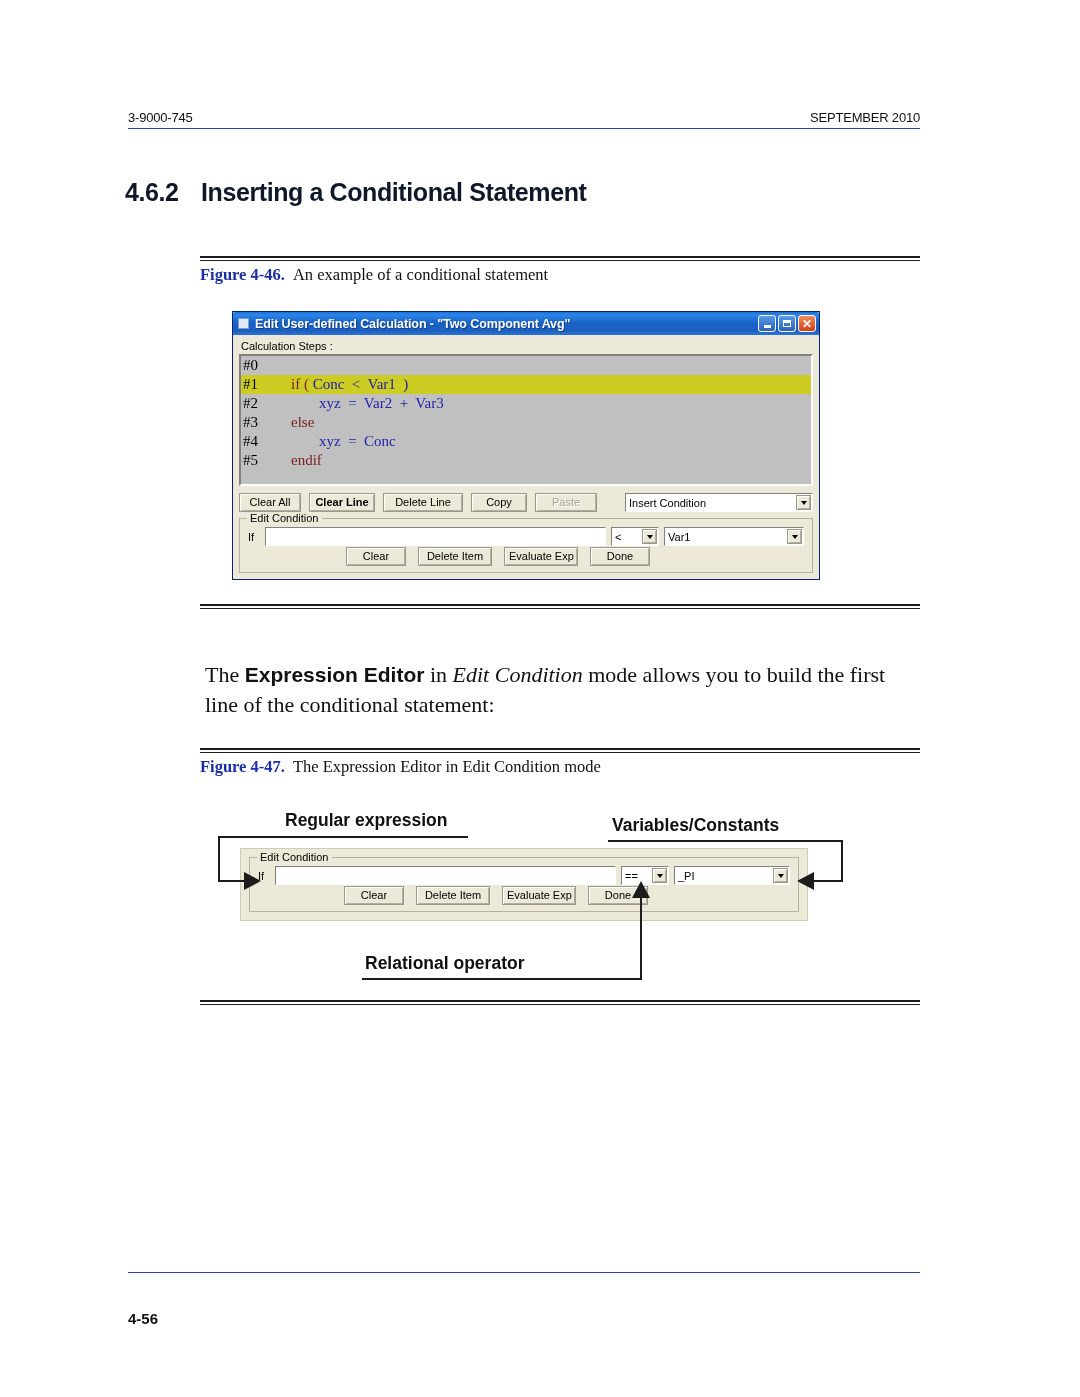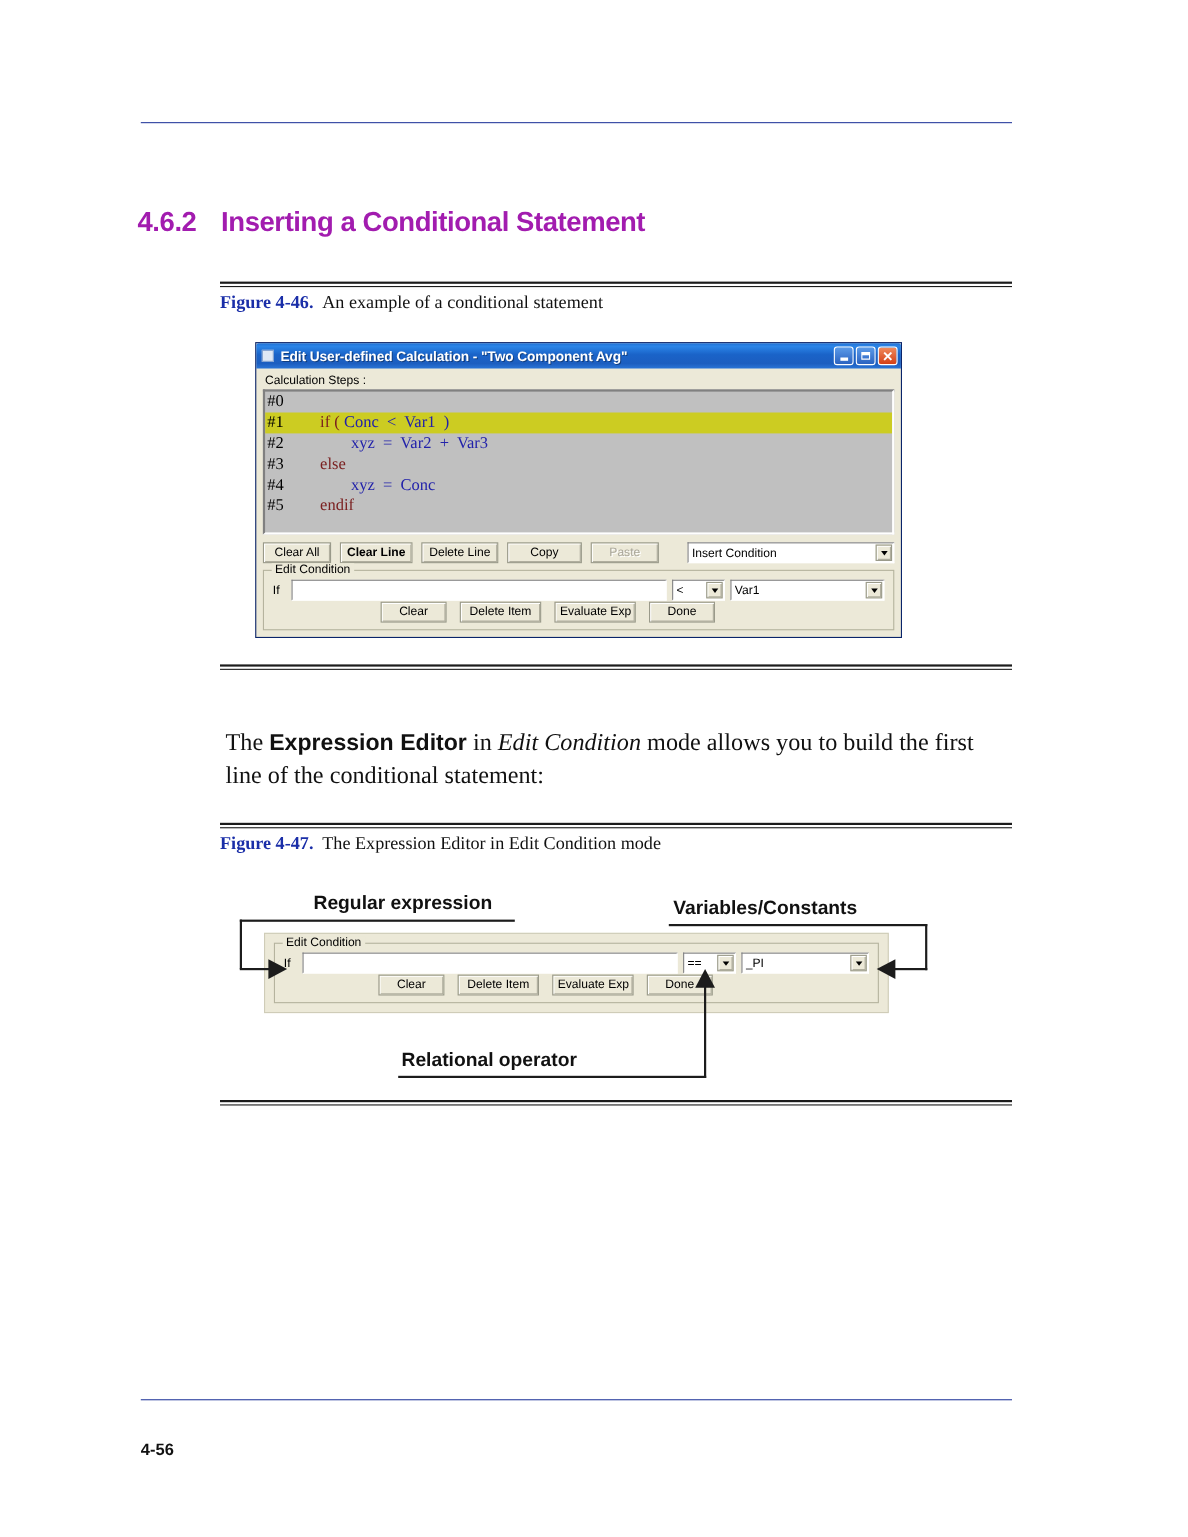--- a/index.html
+++ b/index.html
@@ -21,23 +21,23 @@
     font-weight:bold; font-size:15.5px; color:#1a2ea8; letter-spacing:-0.2px;
   }
   .hdr-left-sub, .hdr-right-sub {
     font-family:"Liberation Sans", sans-serif;
     font-size:13px; color:#111; letter-spacing:-0.2px; margin-top:2px;
   }
   .hdr-rule { margin-top:3px; border-top:1.6px solid #2b3f9e; width:100%; }
 
   
   .section-heading {
-    position:absolute; left:125px; top:188px;
-    font-family:"Liberation Sans", sans-serif;
-    font-weight:bold; font-size:25px; color:#a21caf; letter-spacing:-0.4px;
+    position:absolute; left:125px; top:178px;
+    font-family:"Liberation Sans", sans-serif;
+    font-weight:bold; font-size:25px; color:#0f172a; letter-spacing:-0.4px;
     white-space:nowrap;
   }
   .section-heading .num { display:inline-block; width:76px; }
 
   
   .fig-rule-top { position:absolute; left:200px; width:720px; border-top:2.6px solid #1c1c1c; }
   .fig-rule-top::after { content:""; display:block; margin-top:1.6px; border-top:1px solid #1c1c1c; }
   .fig-rule-bot { position:absolute; left:200px; width:720px; border-top:2.6px solid #1c1c1c; }
   .fig-rule-bot::after { content:""; display:block; margin-top:1.6px; border-top:1px solid #1c1c1c; }
 
@@ -177,20 +177,24 @@
   .arrow-up {
     position:absolute; width:0;height:0;
     border-left:9px solid transparent; border-right:9px solid transparent;
     border-bottom:17px solid #1c1c1c;
   }
 </style>
 </head>
 <body>
 
 <div class="page-header">
+  <div class="hdr-row">
+    <div class="hdr-left-sub">3-9000-745</div>
+    <div class="hdr-right-sub">SEPTEMBER 2010</div>
+  </div>
   <div class="hdr-rule"></div>
 </div>
 
 <div class="section-heading">
   <span class="num">4.6.2</span><span>Inserting a Conditional Statement</span>
 </div>
 
 <div class="fig-rule-top" style="top:256px;"></div>
 <div class="fig-caption" style="top:265px;">
   <span class="fig-label">Figure 4-46.</span><span class="fig-text">An example of a conditional statement</span>
@@ -239,22 +243,22 @@
         </div>
         <div class="code-line">
           <span class="code-num">#5</span>
           <span class="code-txt" style="padding-left: 14px;"><span class="kw">endif</span></span>
         </div>
       </div>
 
     <div class="xp-btnrow" id="toolbar-row">
         <div class="xp-button" style="width: 62px;">Clear All</div>
         <div class="xp-button" style="width: 66px; font-weight: bold;">Clear Line</div>
-        <div class="xp-button" style="width: 70px;">Delete Line</div>
-        <div class="xp-button" style="width: 68px;">Copy</div>
+        <div class="xp-button" style="width: 80px;">Delete Line</div>
+        <div class="xp-button" style="width: 56px;">Copy</div>
         <div class="xp-button disabled" style="width: 62px;">Paste</div>
       <div class="xp-combo" style="width:188px; margin-left:auto;">
         <span class="cval">Insert Condition</span>
         <span class="carrow">
             <i class="tri-down"></i>
           </span>
       </div>
     </div>
 
     <div class="xp-fieldset">

